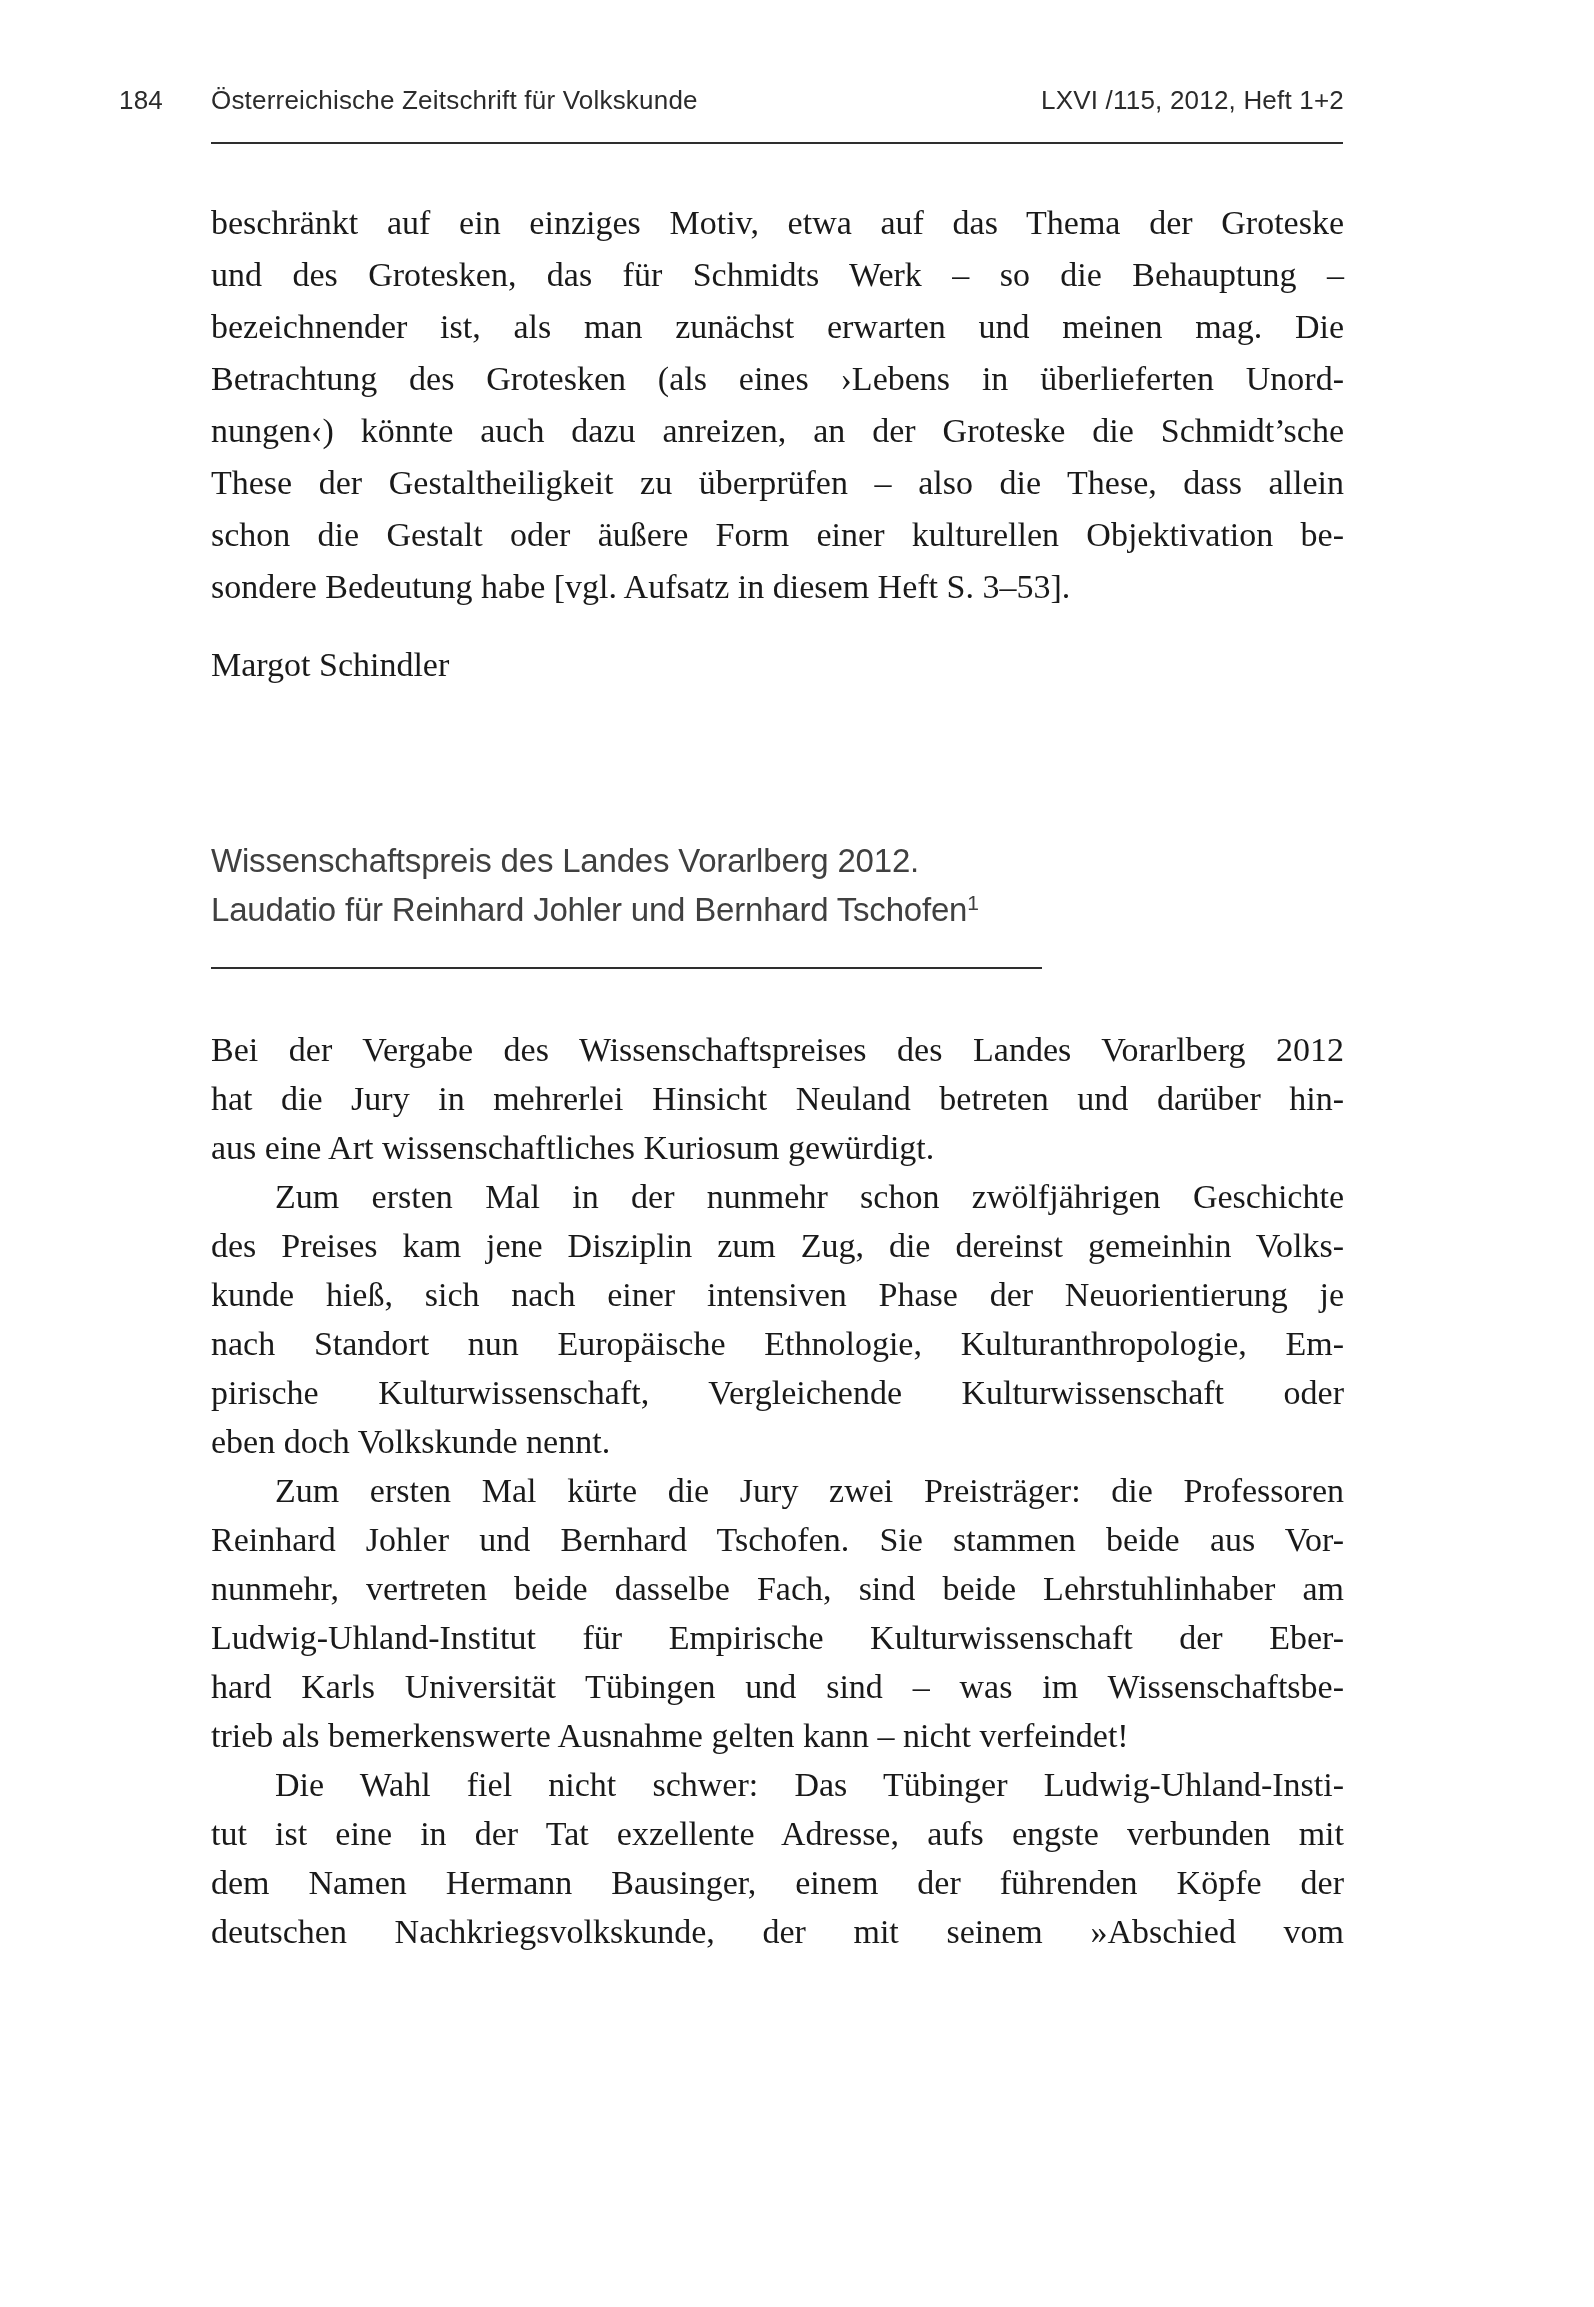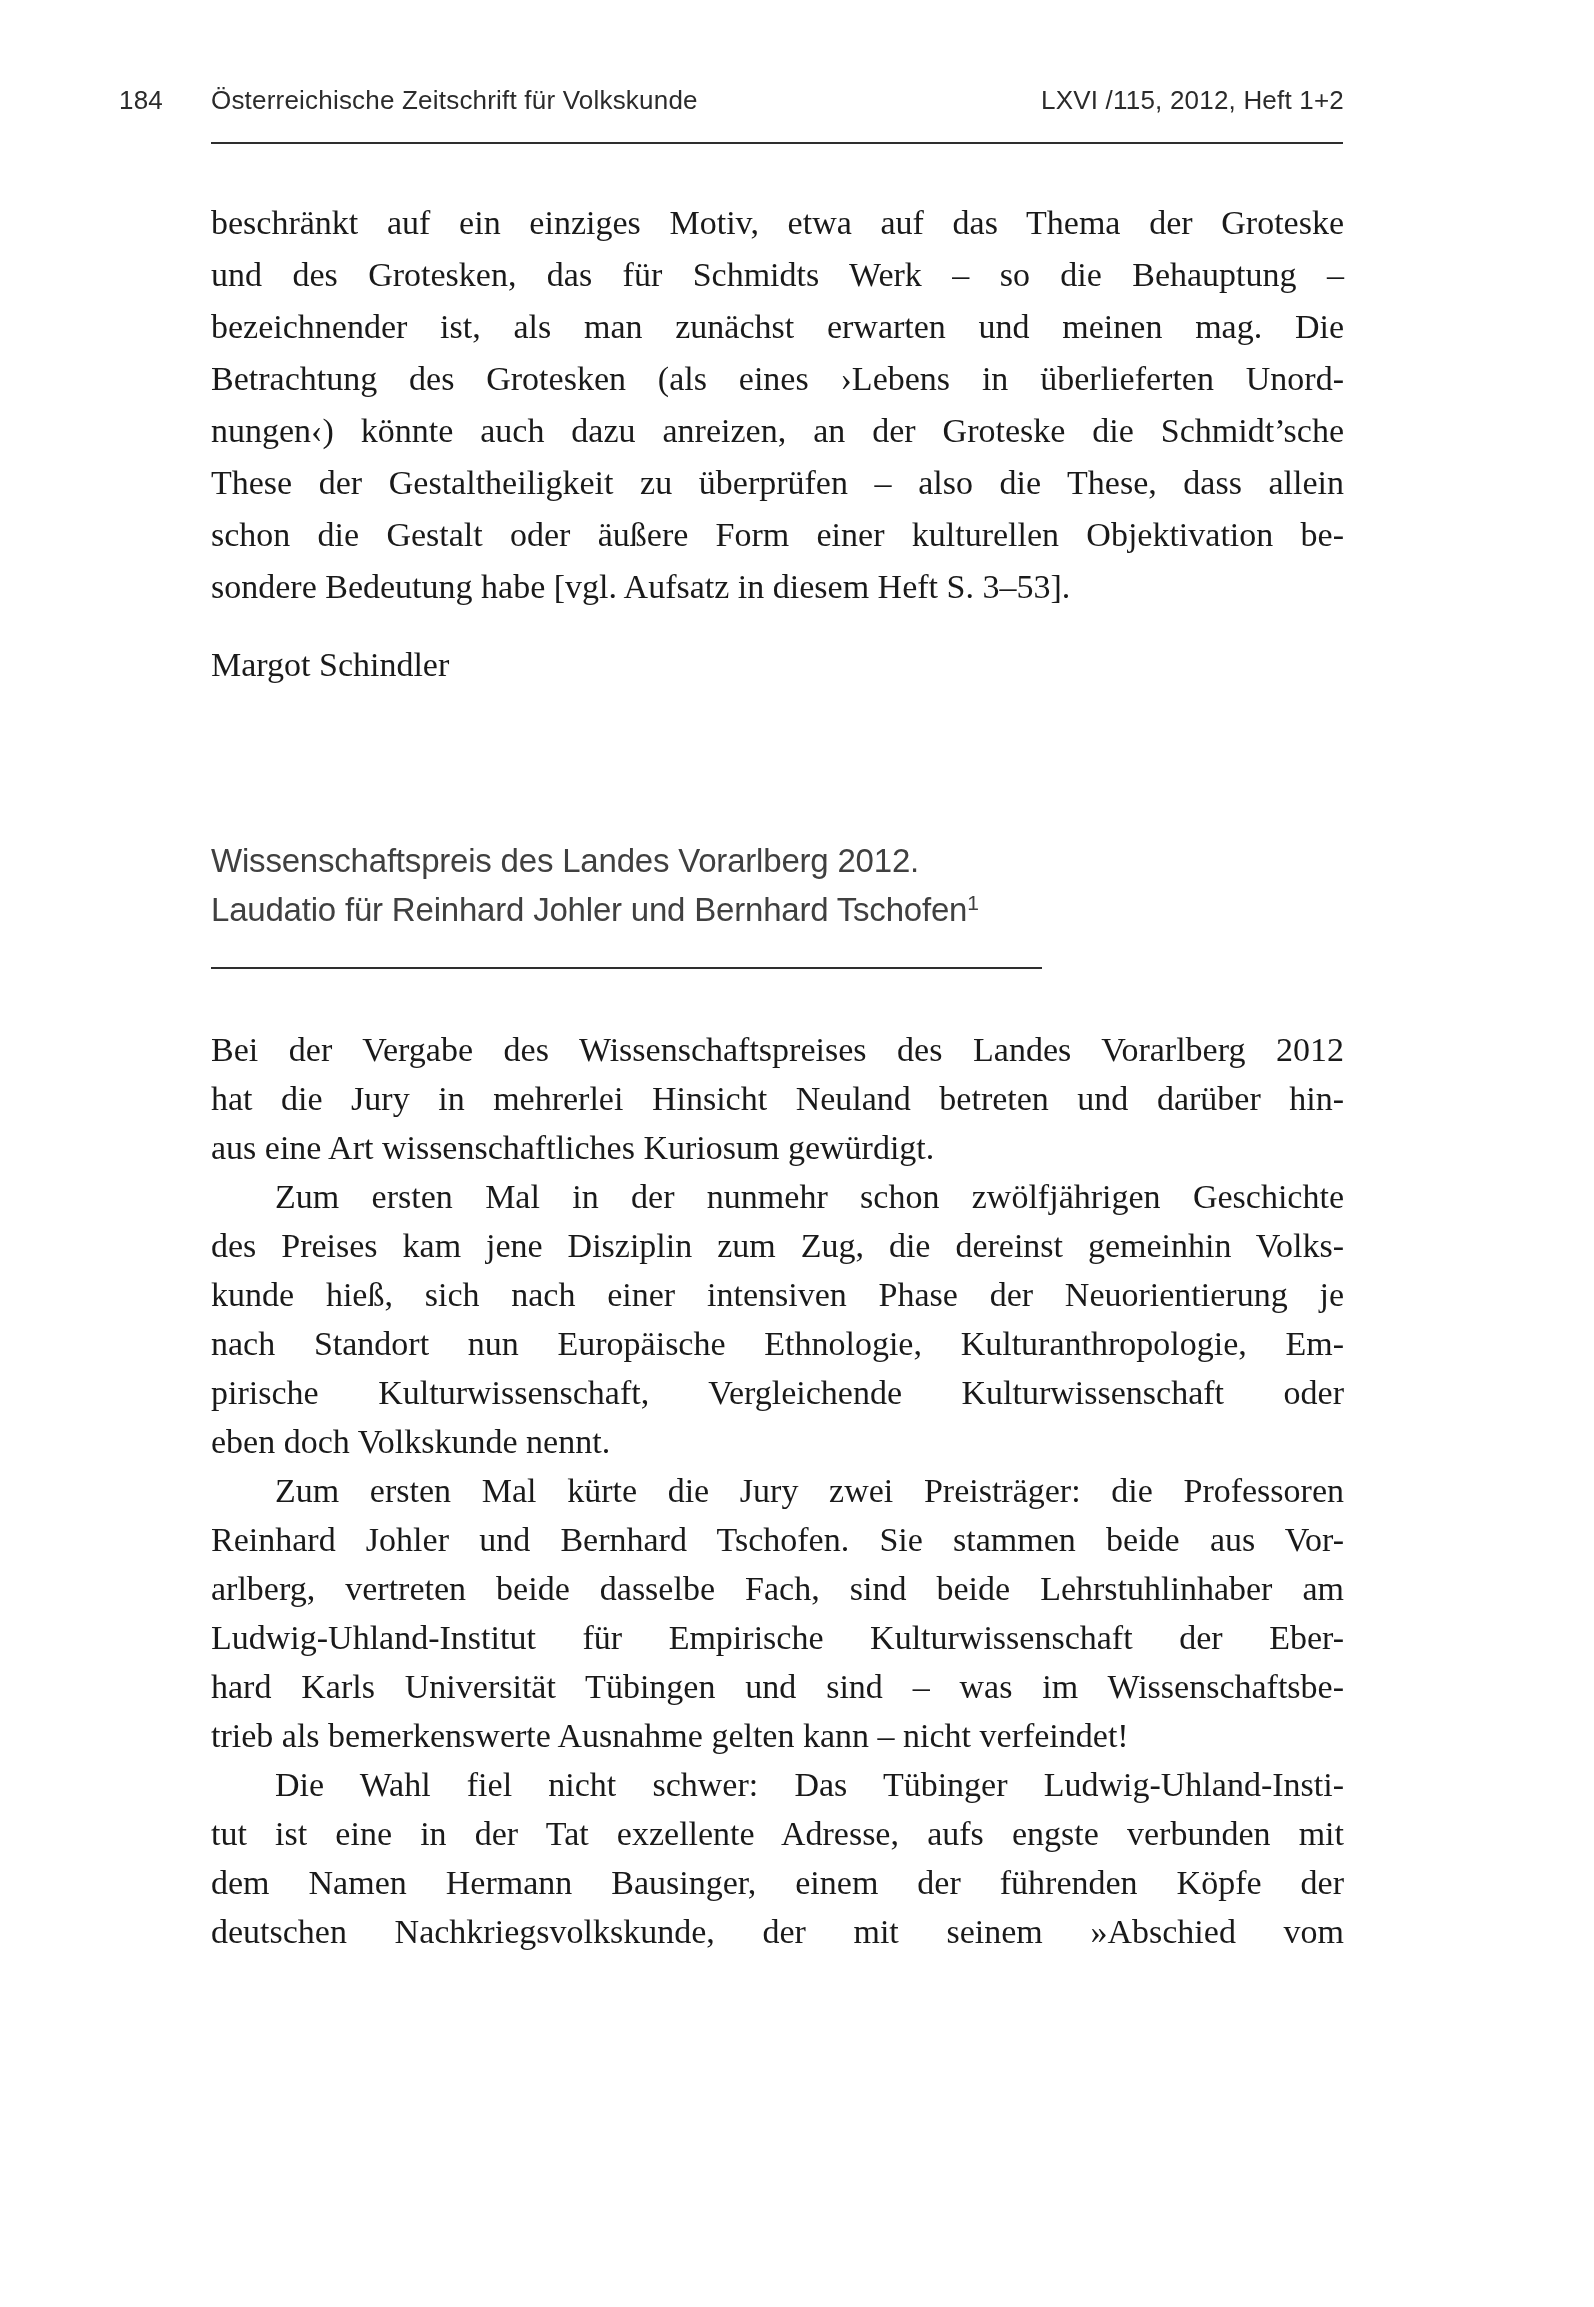--- a/index.html
+++ b/index.html
@@ -131,21 +131,21 @@
         <div class="line ind">Zum ersten Mal in der nunmehr schon zwölfjährigen Geschichte</div>
         <div class="line">des Preises kam jene Disziplin zum Zug, die dereinst gemeinhin Volks-</div>
         <div class="line">kunde hieß, sich nach einer intensiven Phase der Neuorientierung je</div>
         <div class="line">nach Standort nun Europäische Ethnologie, Kulturanthropologie, Em-</div>
         <div class="line">pirische Kulturwissenschaft, Vergleichende Kulturwissenschaft oder</div>
         <div class="line noj">eben doch Volkskunde nennt.</div>
       </div>
       <div>
         <div class="line ind">Zum ersten Mal kürte die Jury zwei Preisträger: die Professoren</div>
         <div class="line">Reinhard Johler und Bernhard Tschofen. Sie stammen beide aus Vor-</div>
-        <div class="line">arlberg, vertreten beide dasselbe Fach, sind beide Lehrstuhlinhaber am</div>
+        <div class="line">nunmehr, vertreten beide dasselbe Fach, sind beide Lehrstuhlinhaber am</div>
         <div class="line">Ludwig-Uhland-Institut für Empirische Kulturwissenschaft der Eber-</div>
         <div class="line">hard Karls Universität Tübingen und sind – was im Wissenschaftsbe-</div>
         <div class="line noj">trieb als bemerkenswerte Ausnahme gelten kann – nicht verfeindet!</div>
       </div>
       <div>
         <div class="line ind">Die Wahl fiel nicht schwer: Das Tübinger Ludwig-Uhland-Insti-</div>
         <div class="line">tut ist eine in der Tat exzellente Adresse, aufs engste verbunden mit</div>
         <div class="line">dem Namen Hermann Bausinger, einem der führenden Köpfe der</div>
         <div class="line">deutschen Nachkriegsvolkskunde, der mit seinem »Abschied vom</div>
       </div>

